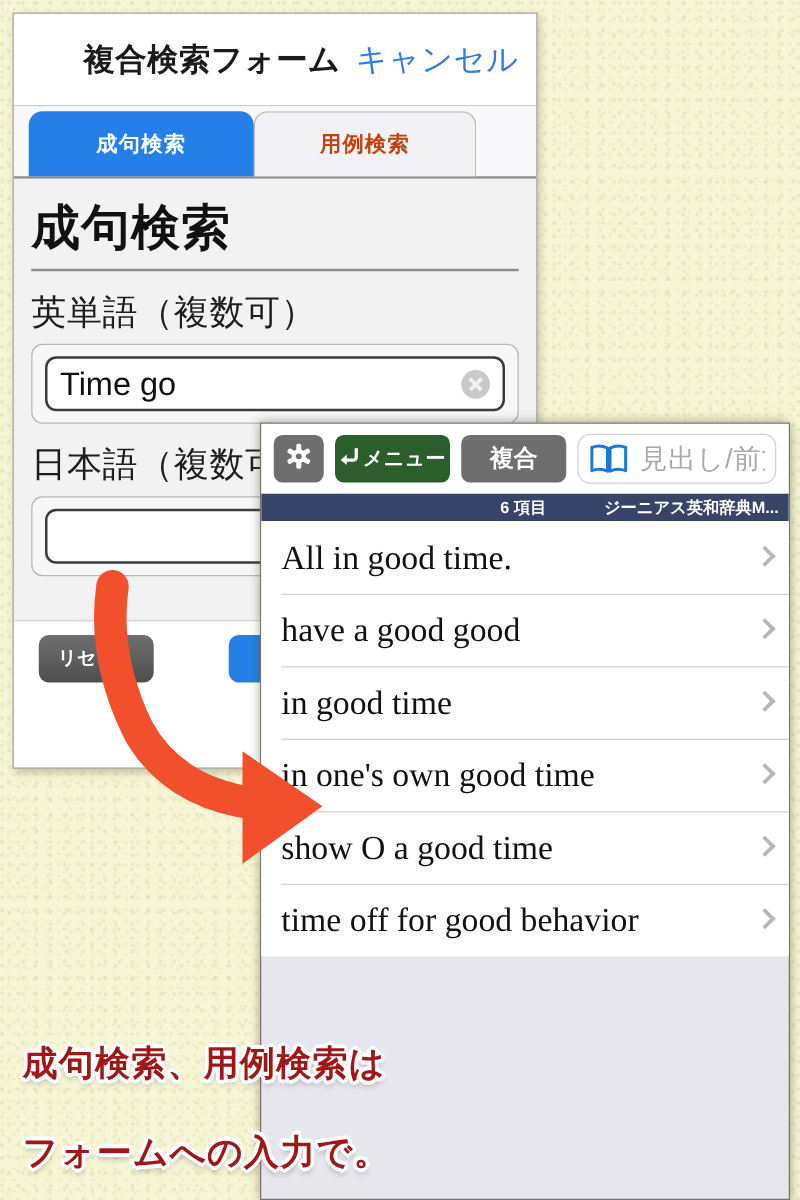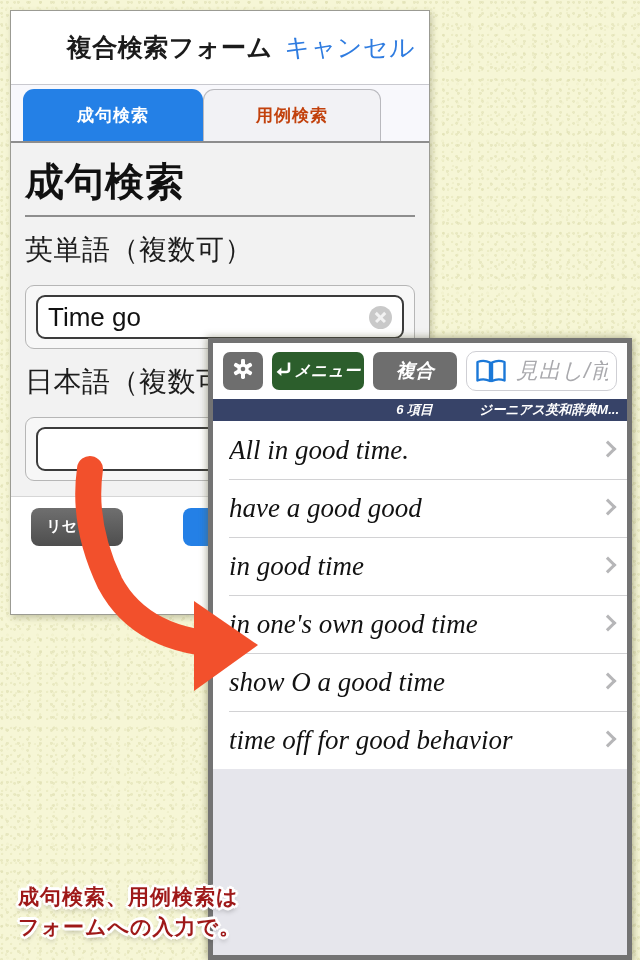--- a/index.html
+++ b/index.html
@@ -123,21 +123,21 @@
     margin: 6px 0 0 0;
   }
   .field-label {
     font-family: "Liberation Serif", serif;
     font-size: 28px;
     color: #1d1d1d;
     margin-top: 14px;
     letter-spacing: .5px;
   }
   .field-wrap {
-    margin-top: 16px;
+    margin-top: 6px;
     border: 1px solid #b6b6b6;
     border-radius: 9px;
     background: #f7f7f7;
     padding: 9px 10px;
     display: flex;
     align-items: center;
     gap: 4px;
   }
   .text-input {
     flex: 1 1 auto;
@@ -226,24 +226,23 @@
   }
 
   
   #dict-panel {
     position: absolute;
     left: 208px;
     top: 338px;
     width: 424px;
     height: 622px;
     background: #e6e6ec;
-    border: 5px solid #737373;
+    border: 1px solid #737373;
     box-shadow: -2px -2px 7px rgba(90,90,60,.32), 2px 3px 7px rgba(90,90,60,.32);
     overflow: hidden;
-    font-style: italic;
   }
 
   #dict-toolbar {
     height: 56px;
     background: #fff;
     display: flex;
     align-items: center;
     padding: 0 10px;
     gap: 9px;
   }
@@ -363,31 +362,32 @@
   }
 
   
   #caption {
     position: absolute;
     left: 18px;
     bottom: 18px;
     width: 420px;
   }
   .caption-line {
-    font-size: 21px;
+    font-size: 28px;
     font-weight: bold;
     color: #9e1818;
     letter-spacing: 1px;
     line-height: 1.42;
     text-shadow:
       -2px -2px 0 #fff,  2px -2px 0 #fff,
       -2px  2px 0 #fff,  2px  2px 0 #fff,
       -3px  0   0 #fff,  3px  0   0 #fff,
        0   -3px 0 #fff,  0    3px 0 #fff,
        0    4px 5px rgba(0,0,0,.35);
+    margin-top: 32px;
   }
 </style>
 </head>
 <body>
 
 <div id="bg-texture"></div>
 
 <div id="form-card">
 
   <div id="nav-bar">

